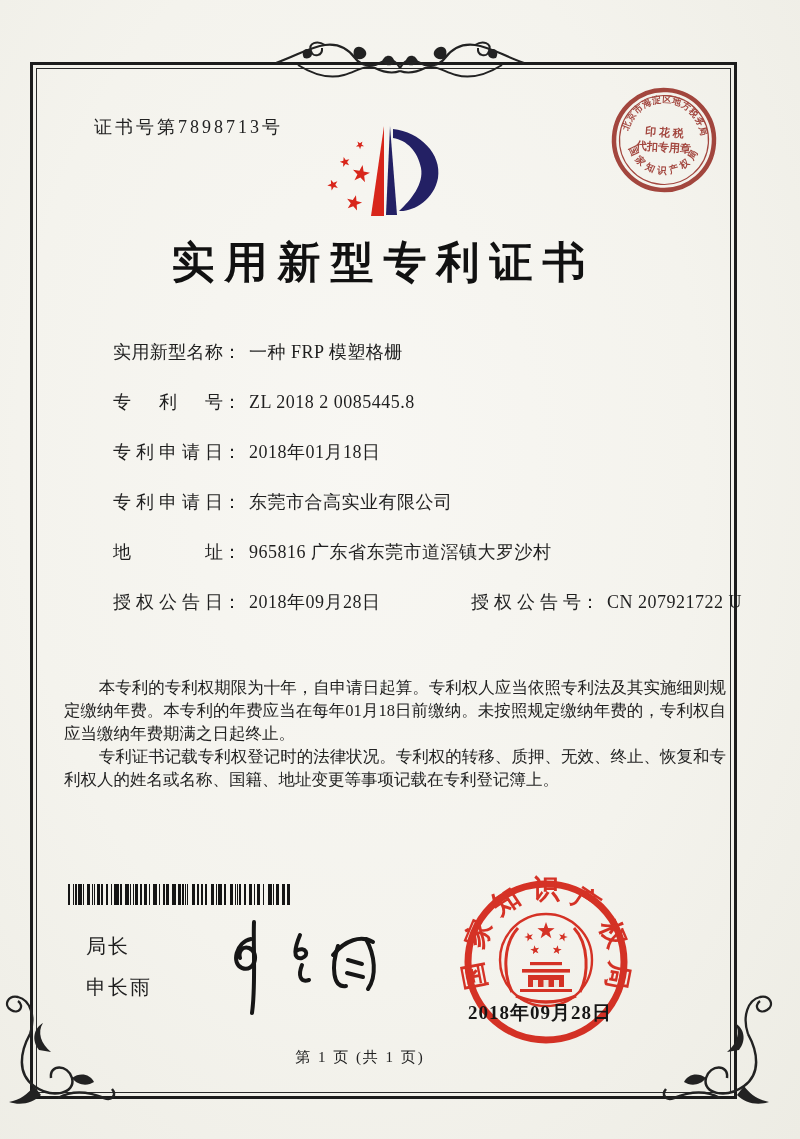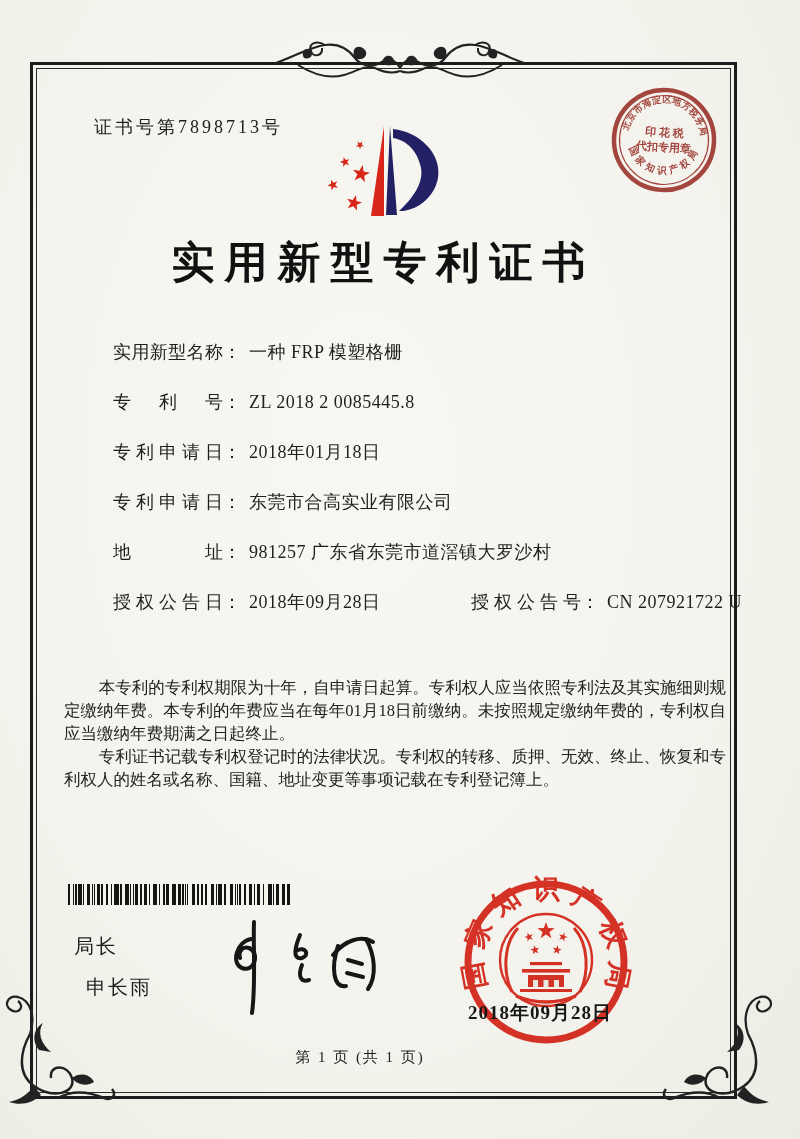--- a/index.html
+++ b/index.html
@@ -22,21 +22,21 @@
   .field-colon{display:inline-block;}
   .field-value{display:inline-block;margin-left:8px;letter-spacing:0.5px;}
   .grant-no{position:absolute;left:358px;top:0;}
   .body-text{position:absolute;left:64px;top:676px;width:662px;font-size:16.5px;
              line-height:23px;text-align:justify;color:#222;}
   .body-text p{margin:0;text-indent:2.1em;}
   .barcode{position:absolute;left:68px;top:884px;width:222px;height:21px;
     background-image:
       repeating-linear-gradient(90deg,#151515 0 2px,rgba(0,0,0,0) 2px 5px,#151515 5px 6px,rgba(0,0,0,0) 6px 10px,#151515 10px 13px,rgba(0,0,0,0) 13px 15px,#151515 15px 16px,rgba(0,0,0,0) 16px 19px),
       repeating-linear-gradient(90deg,#151515 0 1px,rgba(0,0,0,0) 1px 7px,#151515 7px 9px,rgba(0,0,0,0) 9px 13px);}
-  .issuer-title{position:absolute;left:74px;top:933px;font-size:20px;letter-spacing:2px;}
+  .issuer-title{position:absolute;left:86px;top:933px;font-size:20px;letter-spacing:2px;}
   .issuer-name{position:absolute;left:86px;top:974px;font-size:20px;letter-spacing:2px;}
   .signature{position:absolute;left:205px;top:915px;width:195px;height:105px;}
   .seal{position:absolute;left:458px;top:874px;width:176px;height:176px;
         mix-blend-mode:multiply;opacity:0.93;}
   .seal-date{position:absolute;left:468px;top:1000px;width:170px;font-size:19px;font-weight:bold;
              letter-spacing:1px;color:#161616;z-index:5;}
   .tax-stamp{position:absolute;left:608px;top:84px;width:112px;height:112px;
              mix-blend-mode:multiply;opacity:0.88;transform:rotate(4deg);}
   .footer{position:absolute;left:30px;top:1048px;width:660px;text-align:center;
           font-size:15px;letter-spacing:2px;color:#222;}
@@ -108,21 +108,21 @@
     <div class="field-row">
       <span class="field-label">专利号</span><span class="field-colon">：</span><span class="field-value">ZL 2018 2 0085445.8</span>
     </div>
     <div class="field-row">
       <span class="field-label">专利申请日</span><span class="field-colon">：</span><span class="field-value">2018年01月18日</span>
     </div>
     <div class="field-row">
       <span class="field-label">专利申请日</span><span class="field-colon">：</span><span class="field-value">东莞市合高实业有限公司</span>
     </div>
     <div class="field-row">
-      <span class="field-label">地址</span><span class="field-colon">：</span><span class="field-value">981257 广东省东莞市道滘镇大罗沙村</span>
+      <span class="field-label">地址</span><span class="field-colon">：</span><span class="field-value">965816 广东省东莞市道滘镇大罗沙村</span>
     </div>
     <div class="field-row">
       <span class="field-label">授权公告日</span><span class="field-colon">：</span><span class="field-value">2018年09月28日</span>
       <span class="grant-no">
         <span class="field-label">授权公告号</span><span class="field-colon">：</span><span class="field-value">CN 207921722 U</span>
       </span>
     </div>
   </div>
 
   <div class="body-text">

